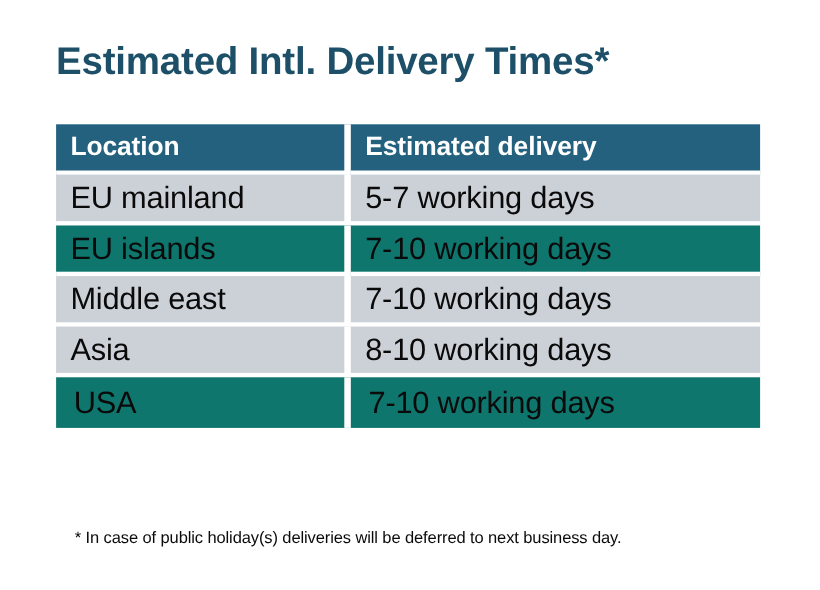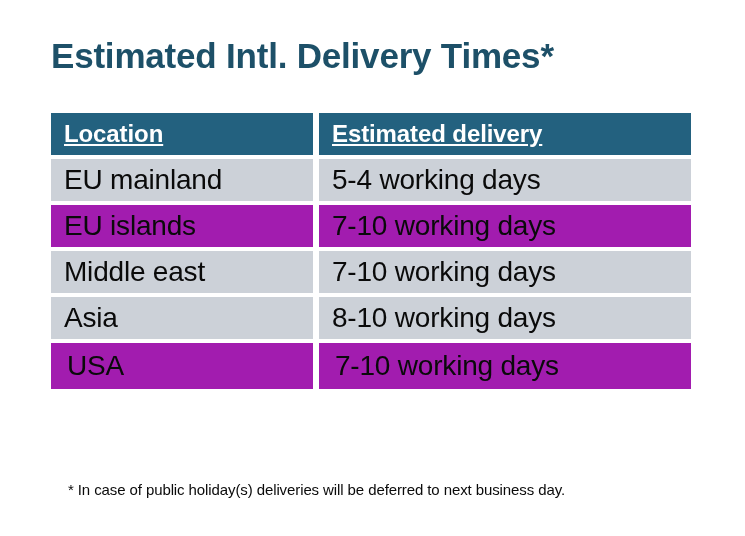--- a/index.html
+++ b/index.html
@@ -71,32 +71,31 @@
 
   .col-location   { width: 268px; }
   .col-estimated  { width: 372px; }
 
   .delivery-table thead th {
     background: #23617f;
     color: #ffffff;
     font-size: 24px;
     font-weight: 700;
     letter-spacing: -0.1px;
-    text-decoration: underline;
   }
 
   .delivery-table tbody td {
     font-size: 28px;
     font-weight: 400;
     color: #0a0a0a;
     letter-spacing: -0.2px;
   }
 
   .delivery-table tbody tr.row-odd  td { background: #ccd1d8; }
-  .delivery-table tbody tr.row-even td { background: #a21caf; }
+  .delivery-table tbody tr.row-even td { background: #0f766e; }
 
   .delivery-table tbody tr:last-child td { border-bottom: none; padding-left: 16px; }
 
   
   .footnote {
     position: absolute;
     left: 68px;
     top: 480px;
     font-size: 15px;
     line-height: 20px;
@@ -120,21 +119,21 @@
     </colgroup>
     <thead>
       <tr>
         <th>Location</th>
         <th>Estimated delivery</th>
       </tr>
     </thead>
     <tbody>
       <tr class="row-odd">
         <td>EU mainland</td>
-        <td>5-4 working days</td>
+        <td>5-7 working days</td>
       </tr>
       <tr class="row-even">
         <td>EU islands</td>
         <td>7-10 working days</td>
       </tr>
       <tr class="row-odd">
         <td>Middle east</td>
         <td>7-10 working days</td>
       </tr>
       <tr class="row-odd">

